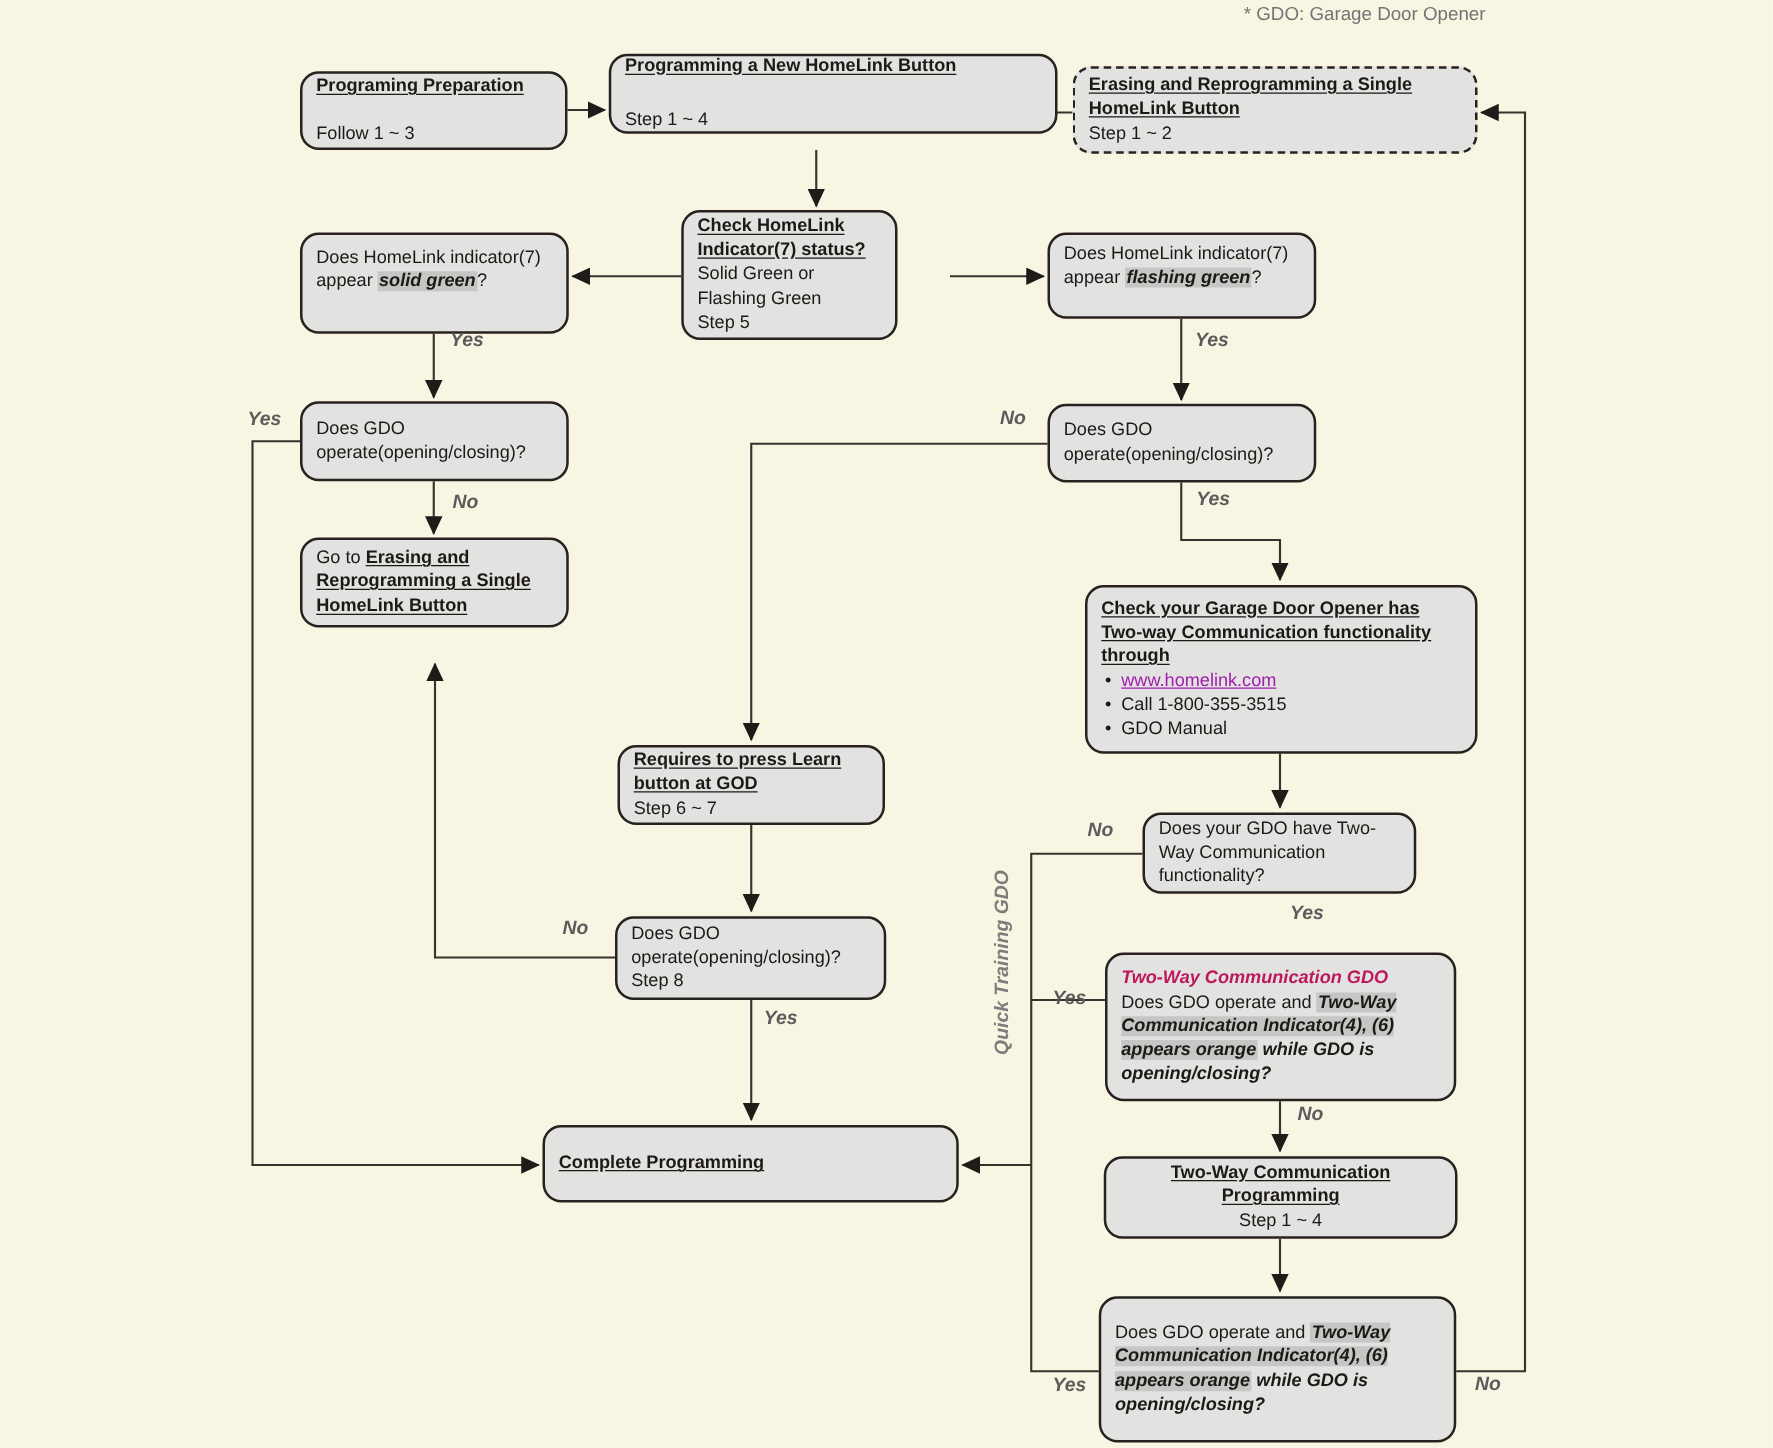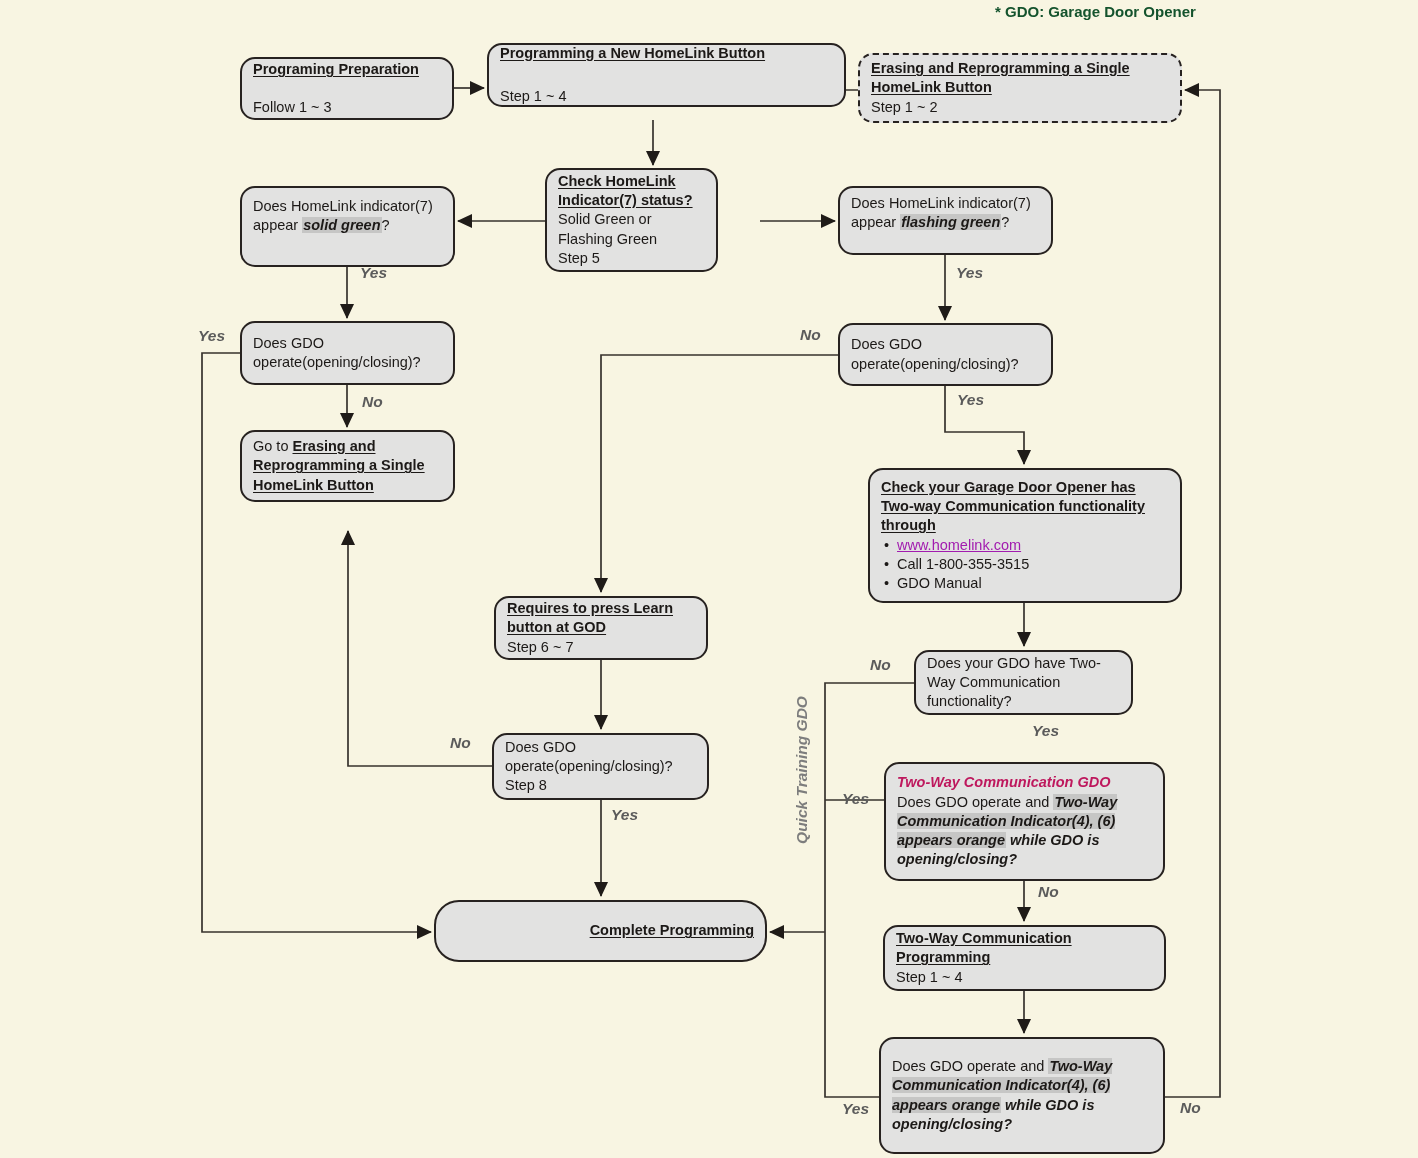--- a/index.html
+++ b/index.html
@@ -16,40 +16,40 @@
   .title{font-weight:bold;text-decoration:underline;text-underline-offset:2px;}
   .sub{font-weight:normal;}
   .em-hl{font-weight:bold;font-style:italic;background:#c6c6c5;padding:0 1px;}
   .em-plain{font-weight:bold;font-style:italic;}
   .gray-title{color:#be185d;font-weight:bold;font-style:italic;}
   .link{color:#a21caf;text-decoration:underline;}
   .bullets{margin:0;padding:0;list-style:none;}
   .bullets li{padding-left:16px;position:relative;}
   .bullets li::before{content:"\2022";position:absolute;left:3px;}
   .yn{position:absolute;font-weight:bold;font-style:italic;color:#5b5b5b;font-size:15.5px;}
-  .note{position:absolute;left:995px;top:3px;font-weight:bold;font-size:15px;color:#14532d;}
+  .note{position:absolute;left:995px;top:3px;font-weight:normal;font-size:15px;color:#737373;}
   .vlabel{
     position:absolute;left:802px;top:770px;transform:translate(-50%,-50%) rotate(-90deg);
     white-space:nowrap;color:#7d7d7d;font-weight:bold;font-style:italic;font-size:15.5px;
   }
-  .center{text-align:right;border-radius:25px;}
+  .center{text-align:left;}
   
   #n-prep{left:240px;top:57px;width:214px;height:63px;gap:18px;}
   #n-new-button{left:487px;top:43px;width:359px;height:64px;gap:24px;}
   #n-erase{left:858px;top:53px;width:324px;height:70px;}
   #n-check-ind{left:545px;top:168px;width:173px;height:104px;}
   #n-solid{left:240px;top:186px;width:215px;height:81px;display:block;padding-top:9px;}
   #n-flash{left:838px;top:186px;width:215px;height:69px;display:block;padding-top:6px;}
   #n-gdo-left{left:240px;top:321px;width:215px;height:64px;}
   #n-gdo-right{left:838px;top:323px;width:215px;height:63px;}
   #n-goto-erase{left:240px;top:430px;width:215px;height:72px;}
   #n-check-twoway{left:868px;top:468px;width:314px;height:135px;}
   #n-has-twoway{left:914px;top:650px;width:219px;height:65px;}
   #n-twoway-gdo{left:884px;top:762px;width:281px;height:119px;}
-  #n-twoway-prog{left:883px;top:925px;width:283px;height:66px;}
+  #n-twoway-prog{left:883px;top:925px;width:283px;height:66px;text-align:center;}
   #n-twoway-check2{left:879px;top:1037px;width:286px;height:117px;}
   #n-learn{left:494px;top:596px;width:214px;height:64px;}
   #n-step8{left:492px;top:733px;width:217px;height:67px;}
   #n-complete{left:434px;top:900px;width:333px;height:62px;}
 </style>
 </head>
 <body>
 
 <div id="canvas">
 

